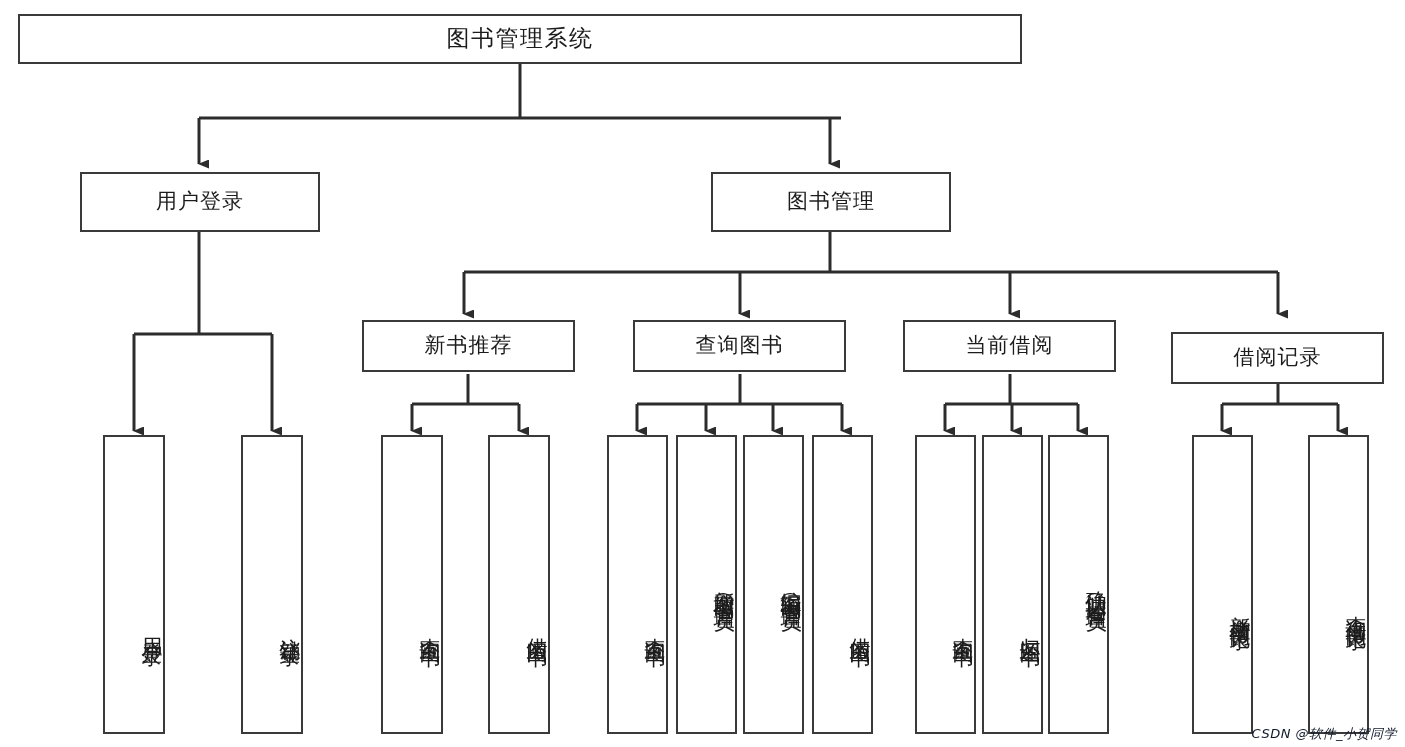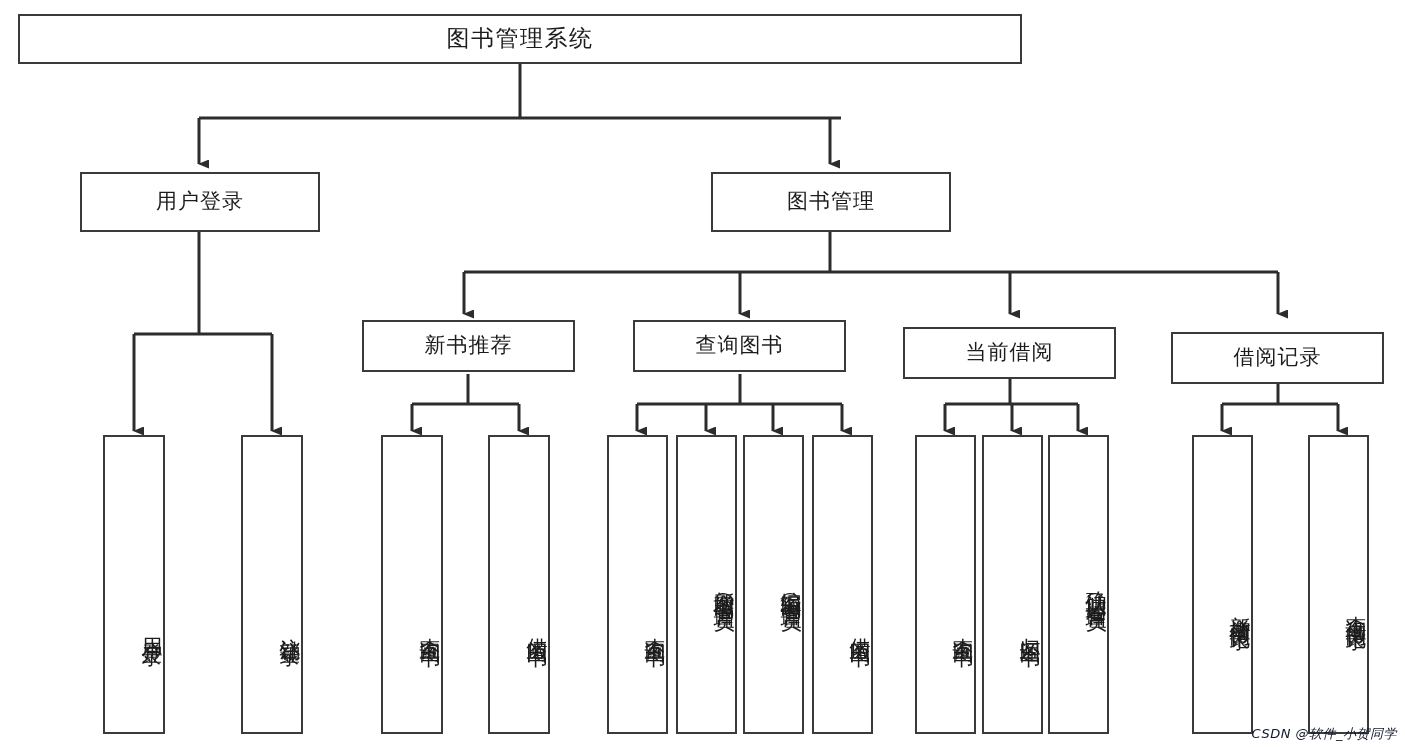--- a/index.html
+++ b/index.html
@@ -141,21 +141,21 @@
   <div class="node-box horizontal" style="left:711px; top:172px; width:240px; height:60px;justify-content:center;">
     <span class="node-label">图书管理</span>
   </div>
 
   <div class="node-box horizontal" style="left:362px; top:320px; width:213px; height:52px;">
     <span class="node-label">新书推荐</span>
   </div>
   <div class="node-box horizontal" style="left:633px; top:320px; width:213px; height:52px;">
     <span class="node-label">查询图书</span>
   </div>
-  <div class="node-box horizontal" style="left:903px; top:320px; width:213px; height:52px;margin-top:7px;">
+  <div class="node-box horizontal" style="left:903px; top:320px; width:213px; height:52px;">
     <span class="node-label">当前借阅</span>
   </div>
   <div class="node-box horizontal" style="left:1171px; top:332px; width:213px; height:52px;">
     <span class="node-label">借阅记录</span>
   </div>
 
   <div class="node-box vertical" style="left:103px; top:435px; width:62px; height:299px; padding-top:84px;">
     <span class="node-label">用户登录</span>
   </div>
   <div class="node-box vertical" style="left:241px; top:435px; width:62px; height:299px; padding-top:84px;">

